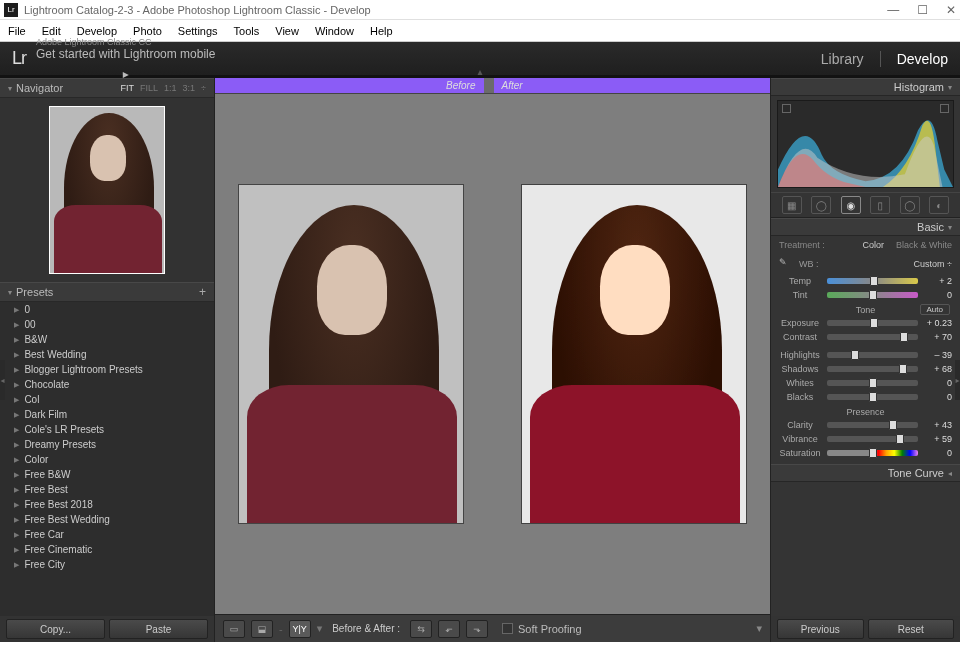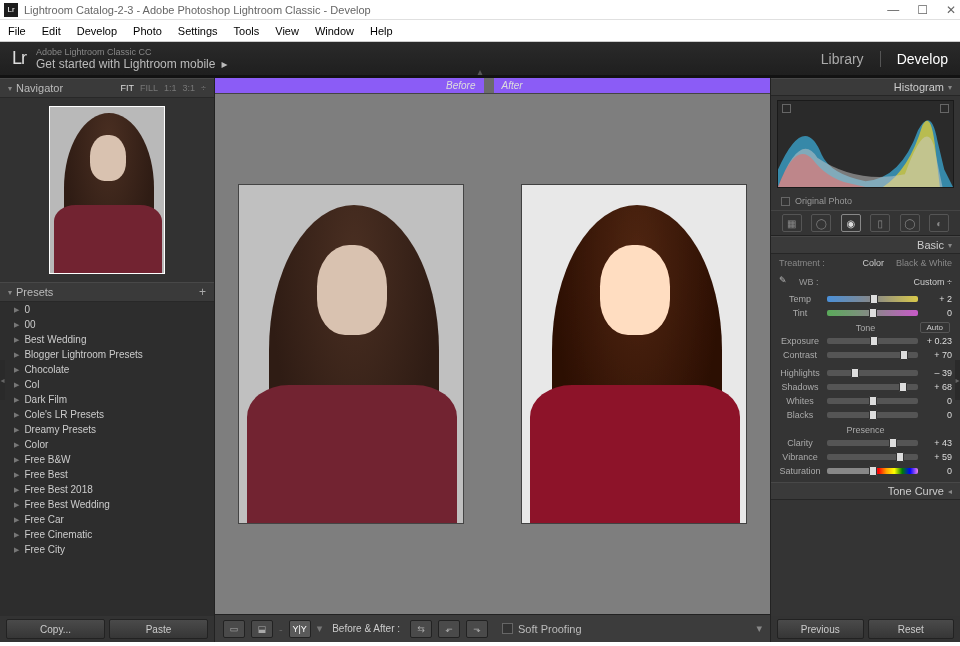--- a/index.html
+++ b/index.html
@@ -7,21 +7,21 @@
 .titlebar { height: 20px; background: #fff; display: flex; align-items: center; padding: 0 4px; border-bottom: 1px solid #e0e0e0; }
 .titlebar .app-icon { width: 14px; height: 14px; background: #1d1d1d; display: inline-flex; align-items: center; justify-content: center; font-size: 8px; color: #fff; margin-right: 6px; }
 .titlebar .title-text { color: #666; font-size: 11px; }
 .titlebar .win-controls { margin-left: auto; display: flex; gap: 18px; color: #666; font-size: 12px; }
 .titlebar .win-controls span { cursor: pointer; }
 .menubar { height: 22px; background: #fff; display: flex; align-items: center; padding: 0 8px; gap: 16px; color: #000; font-size: 11px; border-bottom: 1px solid #ccc; }
 .menubar span { cursor: pointer; }
 .topband { height: 36px; background: linear-gradient(#2a2a2a,#1f1f1f); display: flex; align-items: center; padding: 0 12px; border-bottom: 3px solid #121212; position: relative; }
 .topband .lr-logo { font-size: 18px; color: #ddd; font-weight: 300; margin-right: 10px; letter-spacing: -1px; }
 .topband .cc-small { color: #888; font-size: 9px; display: block; line-height: 10px; }
-.topband .gs-link { color: #bbb; font-size: 12px; display: flex; align-items: center; gap: 6px; cursor: pointer; }
+.topband .gs-link { color: #bbb; font-size: 12px; display: flex; align-items: center; gap: 6px; cursor: pointer; flex-direction: column; }
 .topband .modules { margin-left: auto; display: flex; gap: 16px; font-size: 14px; }
 .topband .modules .mod { color: #aaa; cursor: pointer; }
 .topband .modules .mod.active { color: #fff; }
 .topband .modules .sep { width: 1px; background: #555; }
 .topband .chev { position: absolute; left: 50%; bottom: -2px; transform: translateX(-50%); color: #555; font-size: 10px; }
 .workspace { height: 564px; background: #3b3b3b; display: flex; position: relative; }
 .left-panel { width: 215px; background: #323232; display: flex; flex-direction: column; border-right: 1px solid #222; }
 .panel-head { height: 20px; background: #3a3a3a; display: flex; align-items: center; padding: 0 8px; font-size: 11px; color: #bbb; border-top: 1px solid #484848; border-bottom: 1px solid #282828; }
 .panel-head .arrow { margin-right: 4px; color: #888; font-size: 8px; }
 .navigator-body { padding: 8px; display: flex; justify-content: center; }
@@ -162,20 +162,24 @@
         <div class="preset-item">
           <span class="tri">▶</span>
           <span>0</span>
         </div>
         <div class="preset-item">
           <span class="tri">▶</span>
           <span>00</span>
         </div>
         <div class="preset-item">
           <span class="tri">▶</span>
+          <span>B&amp;W</span>
+        </div>
+        <div class="preset-item">
+          <span class="tri">▶</span>
           <span>Best Wedding</span>
         </div>
         <div class="preset-item">
           <span class="tri">▶</span>
           <span>Blogger Lightroom Presets</span>
         </div>
         <div class="preset-item">
           <span class="tri">▶</span>
           <span>Chocolate</span>
         </div>
@@ -284,24 +288,20 @@
     <div class="histo">
       <svg viewBox="0 0 200 88" width="100%" height="100%" preserveAspectRatio="none">
         <path d="M0,88 L0,70 Q30,10 50,55 Q60,75 100,82 Q140,80 160,30 Q175,5 182,40 L190,70 L200,88 Z" fill="#3aa0c8" opacity="0.8"></path>
         <path d="M0,88 Q20,40 40,60 Q55,78 80,84 L100,88 Z" fill="#d03030" opacity="0.8"></path>
         <path d="M120,88 Q150,70 165,25 Q175,8 180,50 L185,88 Z" fill="#d9c93a" opacity="0.8"></path>
         <path d="M0,88 Q25,30 45,58 Q90,85 145,75 Q168,18 178,45 L188,88 Z" fill="#ccc" opacity="0.5"></path>
       </svg>
       <div style="position:absolute;top:3px;left:4px;width:9px;height:9px;border:1px solid #666"></div>
       <div style="position:absolute;top:3px;right:4px;width:9px;height:9px;border:1px solid #666"></div>
     </div>
-    <div class="orig-photo">
-      <span class="checkbox" style="width:9px;height:9px"></span>
-      <span>Original Photo</span>
-    </div>
     <div class="toolrow">
       <div class="tool-icon">▦</div>
       <div class="tool-icon">◯</div>
       <div class="tool-icon active">◉</div>
       <div class="tool-icon">▯</div>
       <div class="tool-icon">◯</div>
       <div class="tool-icon">◐</div>
     </div>
     <div class="panel-head-r">
       <span>Basic</span>

